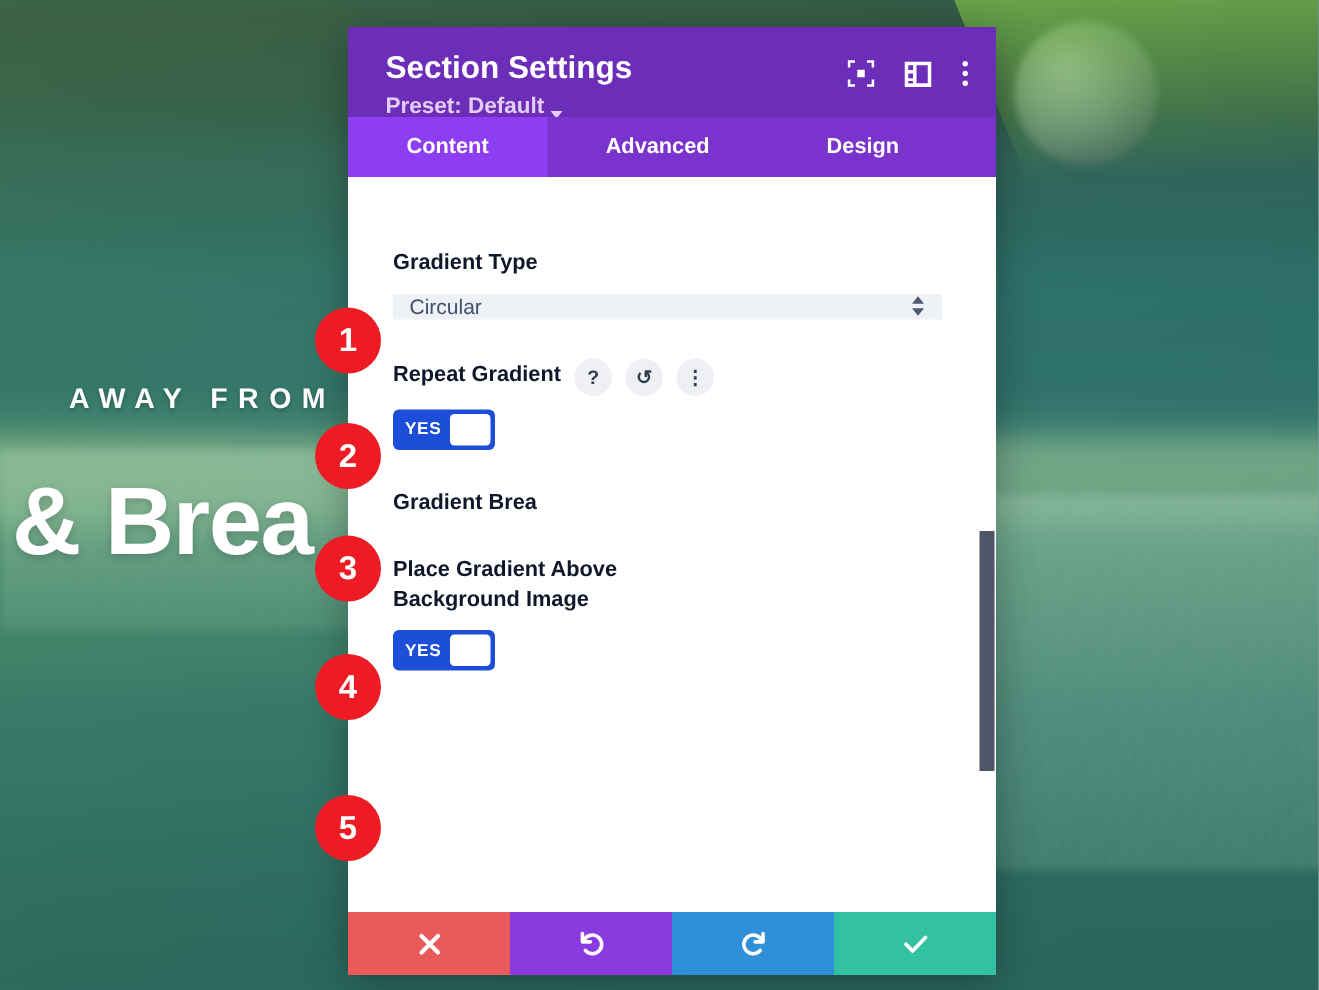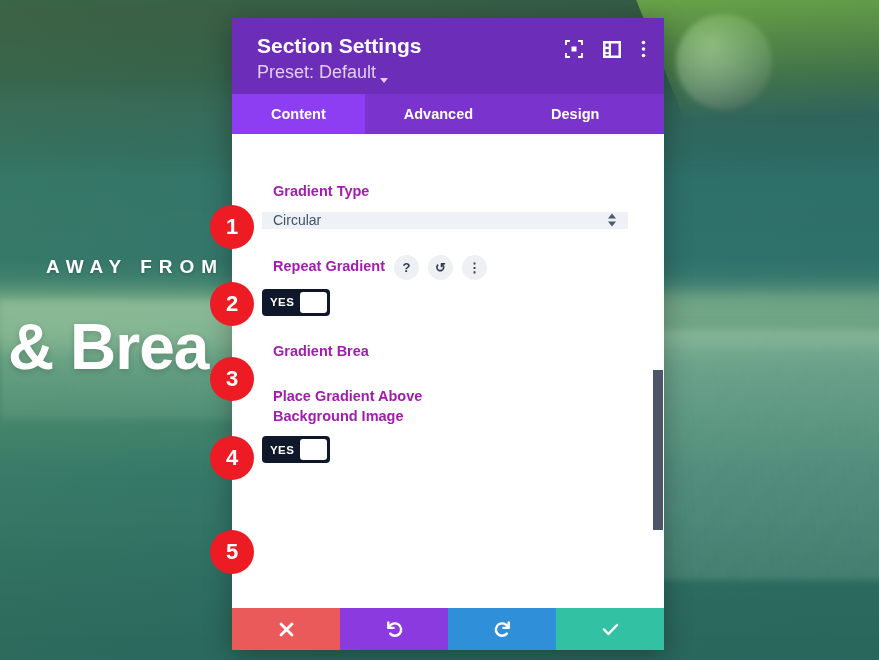--- a/index.html
+++ b/index.html
@@ -126,33 +126,33 @@
     flex-direction: column;
     overflow: hidden;
   }
 
   .modal-header {
     background: #6c2eb9;
     padding: 16px 18px 12px 25px;
     display: flex;
     align-items: flex-start;
     justify-content: space-between;
-    height: 76px;
+    height: 60px;
   }
   .header-titles { display: flex; flex-direction: column; gap: 5px; }
   .modal-title {
     color: #ffffff;
     font-size: 21px;
     font-weight: 700;
     line-height: 1.1;
   }
   .preset-line {
     color: #e2cdf4;
-    font-size: 18px;
-    font-weight: 400;
+    font-size: 15px;
+    font-weight: 700;
     display: flex;
     align-items: flex-end;
     gap: 4px;
     cursor: pointer;
   }
   .caret-down {
     width: 0; height: 0;
     border-left: 4px solid transparent;
     border-right: 4px solid transparent;
     border-top: 5px solid #e2cdf4;
@@ -183,26 +183,25 @@
   
   .modal-body {
     flex: 1;
     background: #ffffff;
     position: relative;
     overflow: hidden;
     padding: 48px 36px 0 30px;
   }
   .field { margin-bottom: 26px; }
   .field-label {
-    color: #a21caf;
+    color: #0f172a;
     font-size: 14.5px;
     font-weight: 700;
     margin-bottom: 10px;
     line-height: 1.35;
-    margin-left: 11px;
   }
   .label-row {
     display: flex;
     align-items: center;
     gap: 9px;
     margin-bottom: 9px;
   }
   .label-row .field-label { margin-bottom: 0; }
   .mini-btn {
     width: 25px; height: 25px;
@@ -247,21 +246,21 @@
   }
   .arr-dn {
     width: 0; height: 0;
     border-left: 4px solid transparent;
     border-right: 4px solid transparent;
     border-top: 5px solid #4a5a6e;
   }
 
   .toggle {
     width: 68px; height: 27px;
-    background: #0f172a;
+    background: #1d4ed8;
     border-radius: 4px;
     display: flex;
     align-items: center;
     padding: 3px;
     cursor: pointer;
     gap: 6px;
   }
   .toggle-text {
     color: #ffffff;
     font-size: 11.5px;

